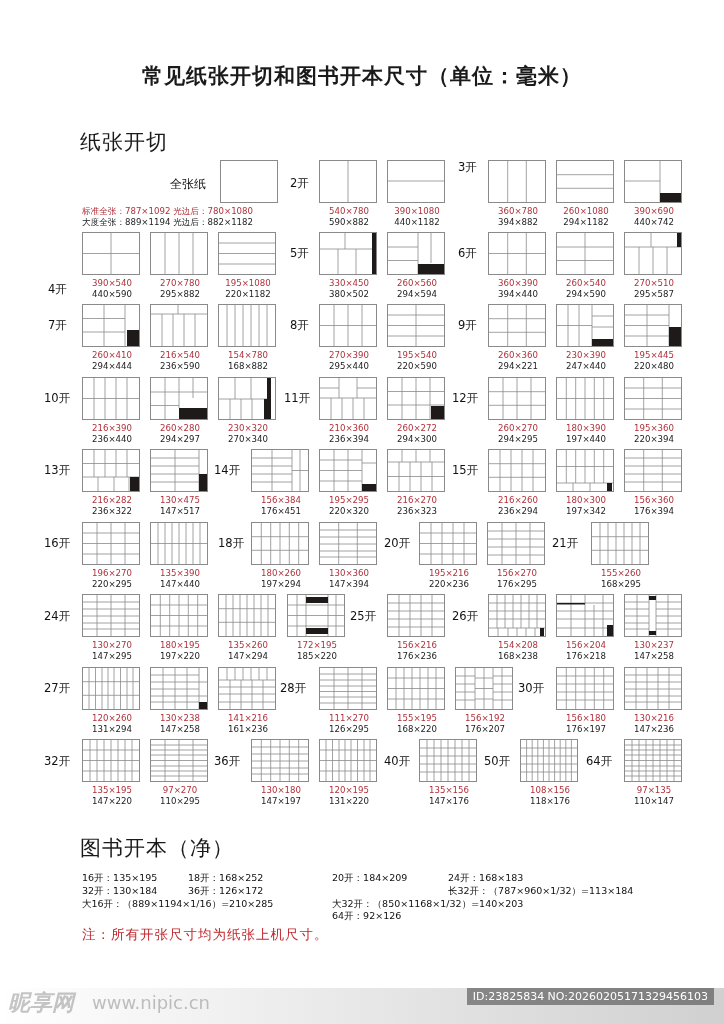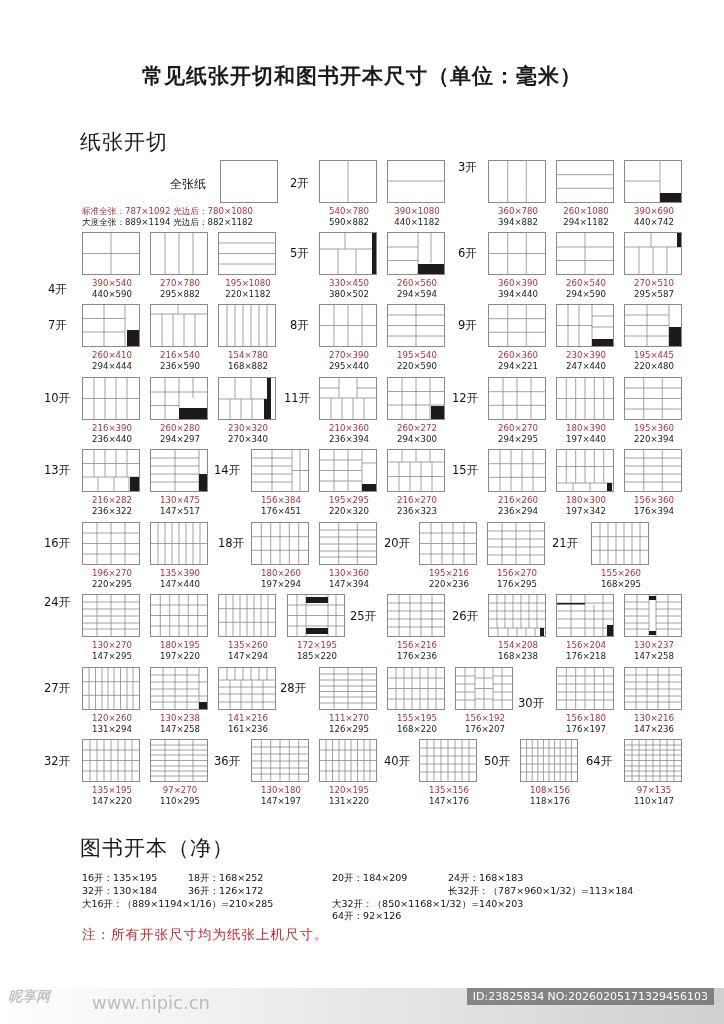--- a/index.html
+++ b/index.html
@@ -10,21 +10,21 @@
   .cell{position:absolute;width:58px;}
   .diag{position:absolute;left:0;top:0;width:56px;height:41px;border:1px solid #8a8a8a;background:#fff;}
   .diag svg{display:block;}
   .red{position:absolute;left:-2px;width:64px;top:46px;text-align:center;font-size:8.6px;color:#b0303a;white-space:nowrap;}
   .blk{position:absolute;left:-2px;width:64px;top:57px;text-align:center;font-size:8.6px;color:#222;white-space:nowrap;}
   .note1{position:absolute;left:82px;top:206px;font-size:8.6px;color:#b0303a;white-space:nowrap;}
   .note2{position:absolute;left:82px;top:217px;font-size:8.6px;color:#222;white-space:nowrap;}
   .book{position:absolute;font-size:9.5px;color:#111;white-space:nowrap;}
   .warn{position:absolute;left:82px;top:926px;font-size:13.5px;color:#c0282d;letter-spacing:1px;}
   .wm{position:absolute;bottom:0;left:0;width:724px;height:36px;background:linear-gradient(90deg,rgba(255,255,255,0),rgba(120,120,120,.35));}
-  .wm-left{position:absolute;left:8px;top:988px;font-size:14px;color:rgba(150,150,150,.55);font-weight:bold;font-style:italic;}
+  .wm-left{position:absolute;left:8px;top:988px;font-size:22px;color:rgba(150,150,150,.55);font-weight:bold;font-style:italic;}
   .wm-url{position:absolute;left:92px;top:992px;font-size:18px;color:rgba(150,150,150,.6);}
   .wm-id{position:absolute;right:10px;top:988px;font-size:11px;color:#fff;background:rgba(60,60,60,.55);padding:2px 6px;}
 </style>
 </head>
 <body>
 
 <div class="title">常见纸张开切和图书开本尺寸（单位：毫米）</div>
 <div class="sec" style="left:80px;top:128px;">纸张开切</div>
 
 <div class="lbl" style="left:170px;top:176px;font-size:12px;">全张纸</div>
@@ -43,26 +43,26 @@
     <div class="lbl" style="left: 44px; top: 391px;">10开</div>
     <div class="lbl" style="left: 284px; top: 391px;">11开</div>
     <div class="lbl" style="left: 452px; top: 391px;">12开</div>
     <div class="lbl" style="left: 44px; top: 463px;">13开</div>
     <div class="lbl" style="left: 214px; top: 463px;">14开</div>
     <div class="lbl" style="left: 452px; top: 463px;">15开</div>
     <div class="lbl" style="left: 44px; top: 536px;">16开</div>
     <div class="lbl" style="left: 218px; top: 536px;">18开</div>
     <div class="lbl" style="left: 384px; top: 536px;">20开</div>
     <div class="lbl" style="left: 552px; top: 536px;">21开</div>
-    <div class="lbl" style="left: 44px; top: 595px; text-align: center;">24开</div>
+    <div class="lbl" style="left: 44px; top: 609px; text-align: center;">24开</div>
     <div class="lbl" style="left: 350px; top: 609px;">25开</div>
     <div class="lbl" style="left: 452px; top: 609px;">26开</div>
     <div class="lbl" style="left: 44px; top: 681px;">27开</div>
     <div class="lbl" style="left: 280px; top: 681px;">28开</div>
-    <div class="lbl" style="left: 518px; top: 696px;">30开</div>
+    <div class="lbl" style="left: 518px; top: 681px;">30开</div>
     <div class="lbl" style="left: 44px; top: 754px;">32开</div>
     <div class="lbl" style="left: 214px; top: 754px;">36开</div>
     <div class="lbl" style="left: 384px; top: 754px;">40开</div>
     <div class="lbl" style="left: 484px; top: 754px;">50开</div>
     <div class="lbl" style="left: 586px; top: 754px;">64开</div>
   </div>
 <div id="cells">
     <div class="cell" style="left: 220px; top: 160px;">
       <div class="diag">
         <svg width="56" height="41" viewBox="0 0 56 41"></svg>

